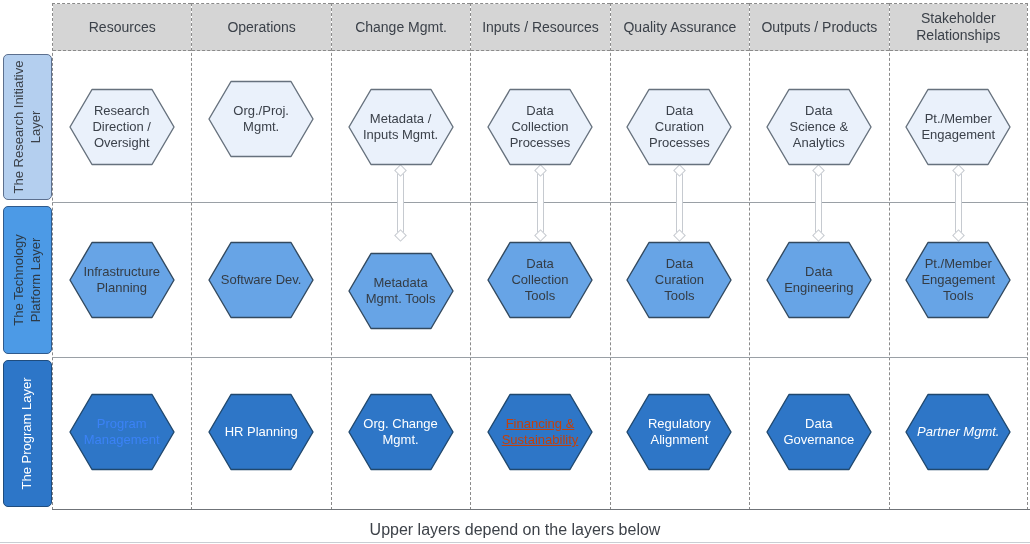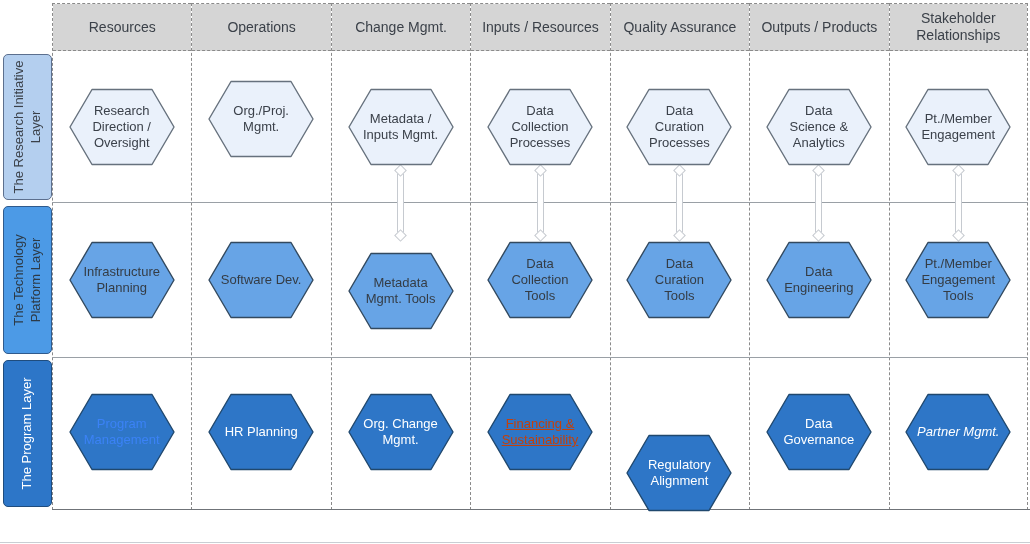--- a/index.html
+++ b/index.html
@@ -323,35 +323,36 @@
         <div class="hex-label" style="color: rgb(255, 255, 255);">Org. Change
 Mgmt.</div>
       </div>
       <div class="hex" style="left: 487px; top: 393px;">
         <svg viewBox="0 0 106 78">
           <polygon points="1,39 23,1.5 83,1.5 105,39 83,76.5 23,76.5" fill="#2e76c7" stroke="#20486e" stroke-width="1.4" stroke-linejoin="round"></polygon>
         </svg>
         <div class="hex-label" style="color: #c2410c; text-decoration: underline;">Financing &amp;
 Sustainability</div>
       </div>
-      <div class="hex" style="left: 626.429px; top: 393px; margin-top: 41px;">
+      <div class="hex" style="left: 626.429px; top: 393px;">
         <svg viewBox="0 0 106 78">
           <polygon points="1,39 23,1.5 83,1.5 105,39 83,76.5 23,76.5" fill="#2e76c7" stroke="#20486e" stroke-width="1.4" stroke-linejoin="round"></polygon>
         </svg>
         <div class="hex-label" style="color: rgb(255, 255, 255);">Regulatory
 Alignment</div>
       </div>
       <div class="hex" style="left: 765.857px; top: 393px;">
         <svg viewBox="0 0 106 78">
           <polygon points="1,39 23,1.5 83,1.5 105,39 83,76.5 23,76.5" fill="#2e76c7" stroke="#20486e" stroke-width="1.4" stroke-linejoin="round"></polygon>
         </svg>
         <div class="hex-label" style="color: rgb(255, 255, 255);">Data
 Governance</div>
       </div>
       <div class="hex" style="left: 905.286px; top: 393px; font-style: italic;">
         <svg viewBox="0 0 106 78">
           <polygon points="1,39 23,1.5 83,1.5 105,39 83,76.5 23,76.5" fill="#2e76c7" stroke="#20486e" stroke-width="1.4" stroke-linejoin="round"></polygon>
         </svg>
         <div class="hex-label" style="color: rgb(255, 255, 255);">Partner Mgmt.</div>
       </div>
     </div>
+  <div class="caption">Upper layers depend on the layers below</div>
   <div class="page-bottom-edge"></div>
 </div>
 
 </body></html>

